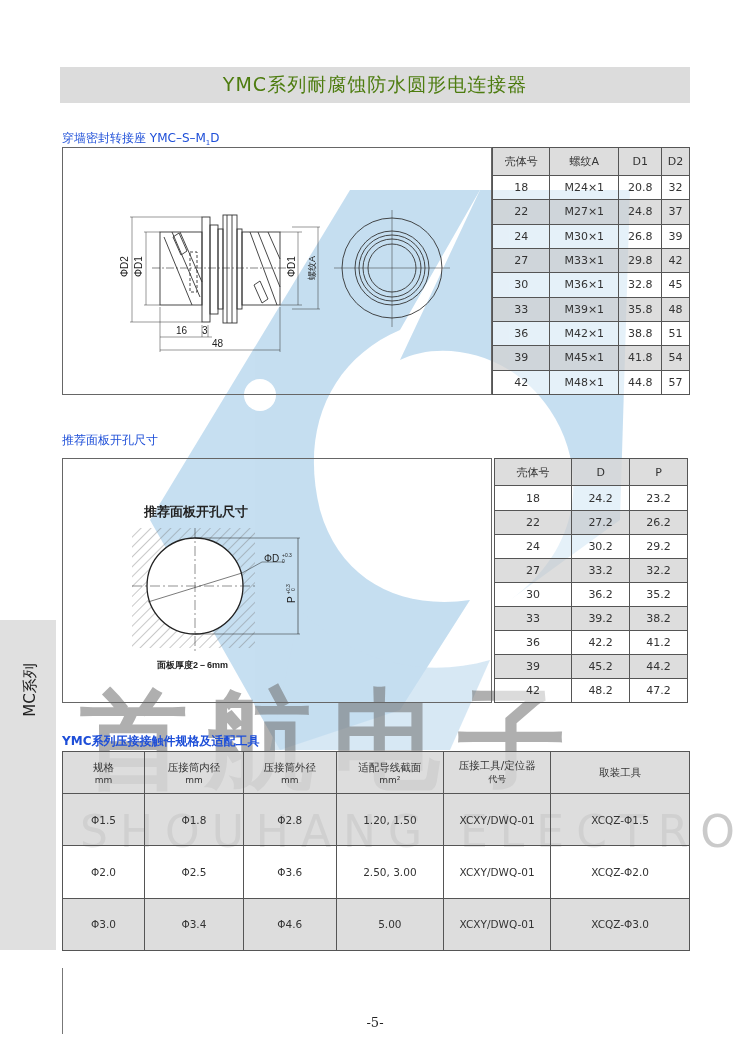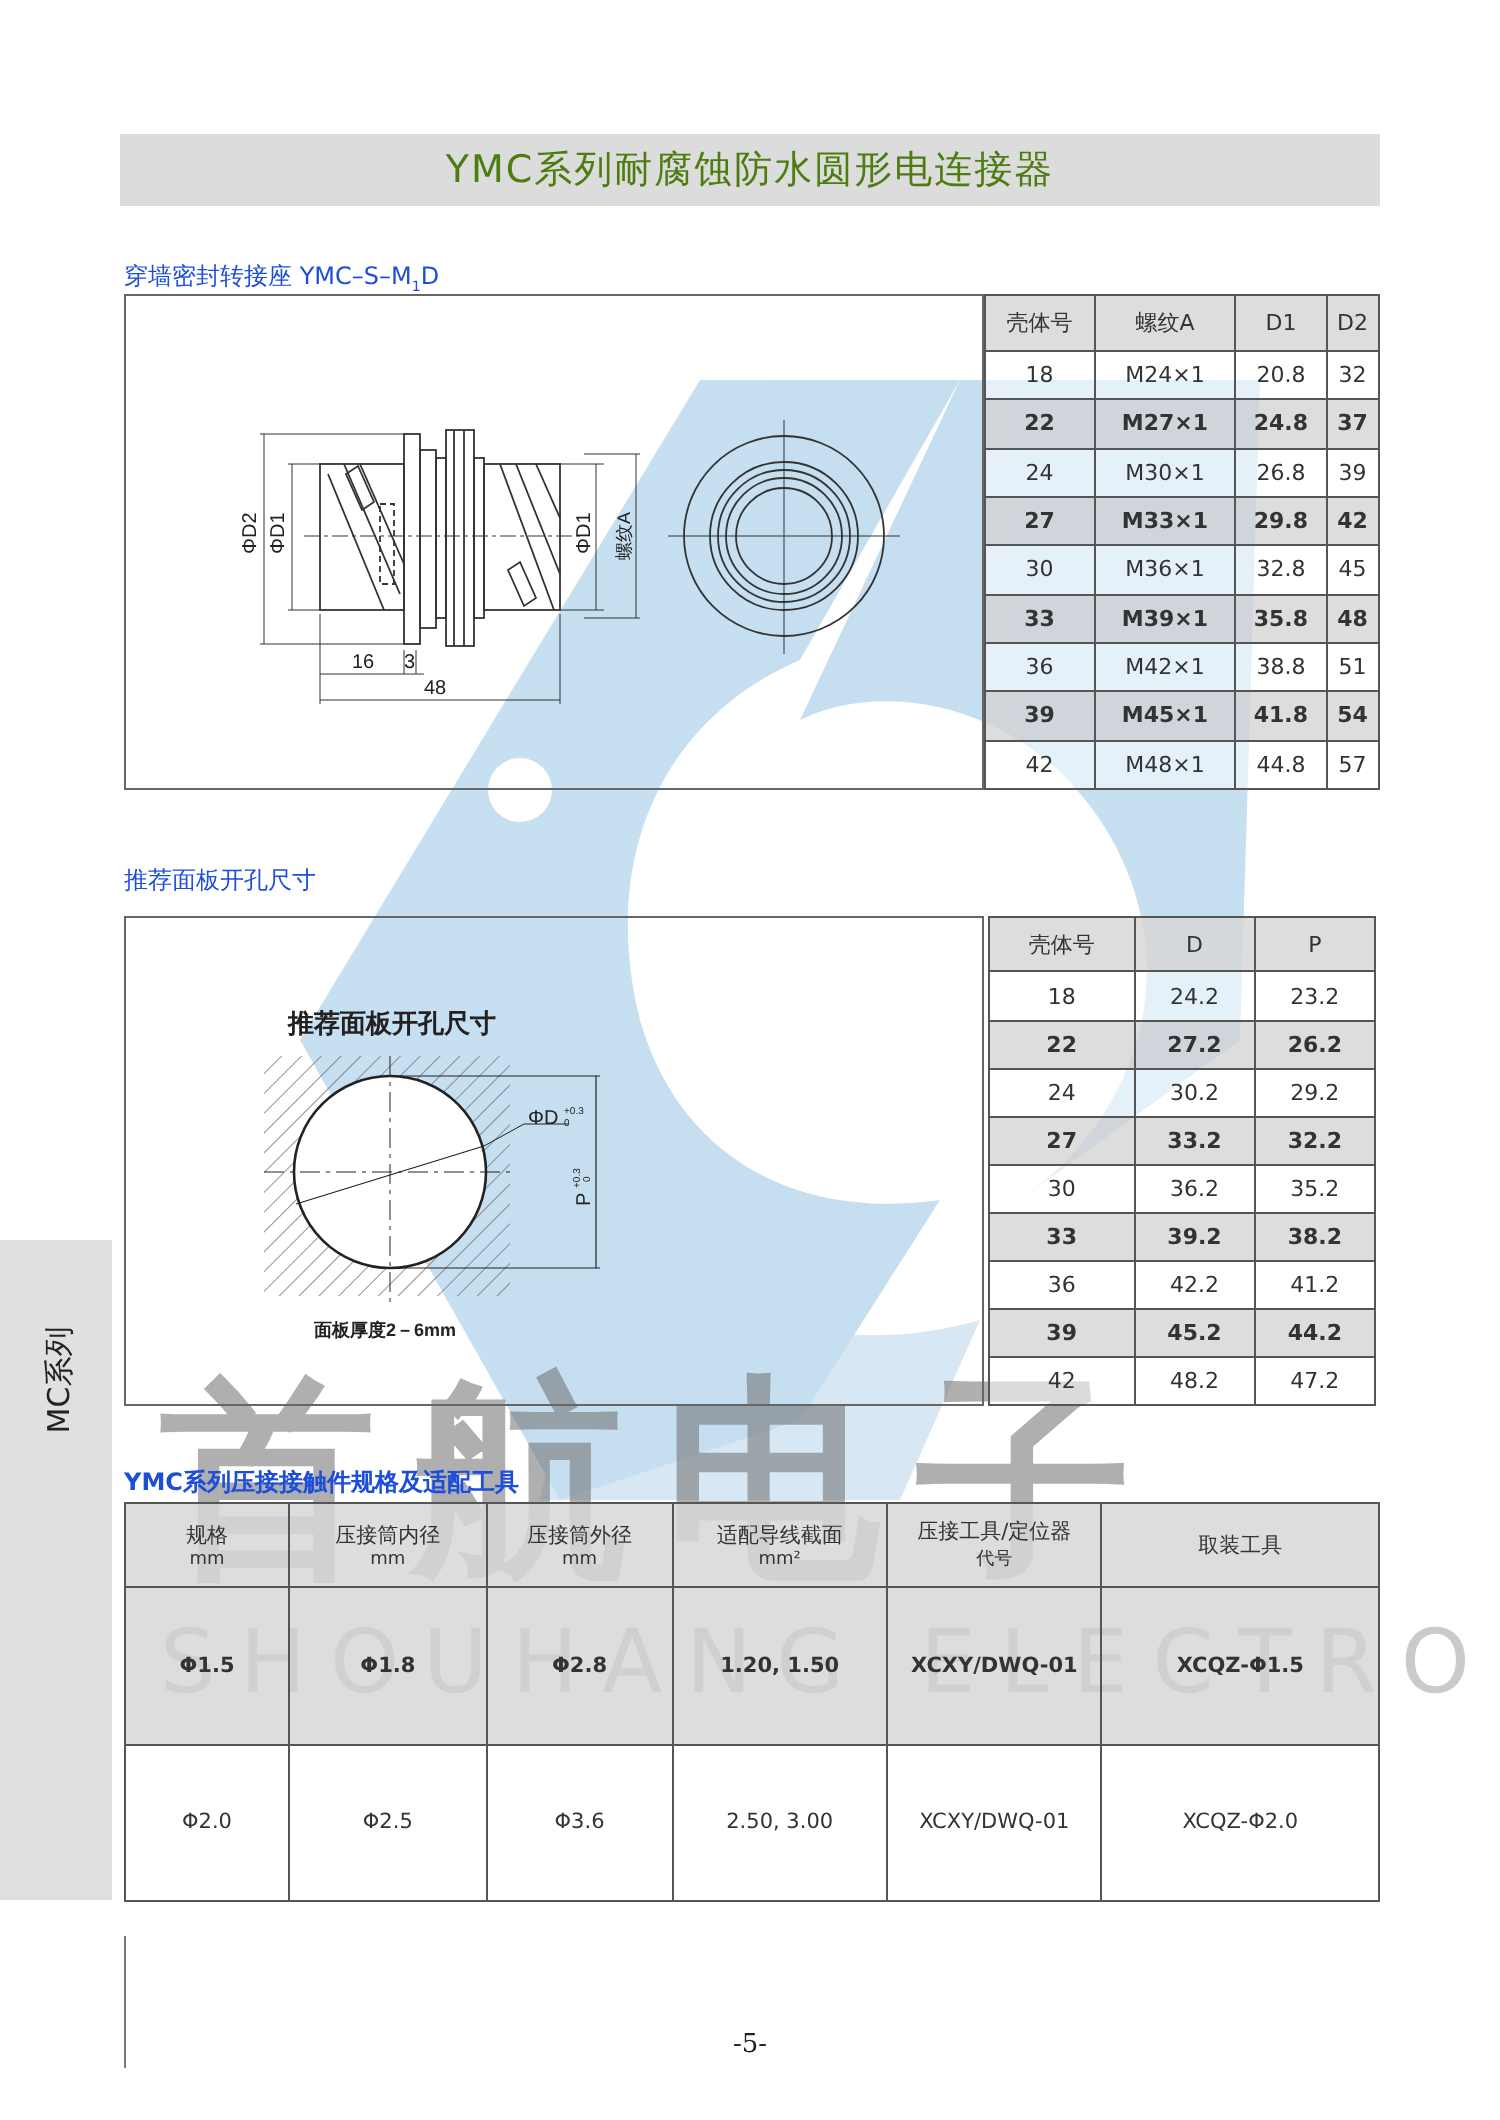--- a/index.html
+++ b/index.html
@@ -13,21 +13,21 @@
 
   .title-bar { position: absolute; left: 60px; top: 67px; width: 630px; height: 36px; background: #dcdcdc; display: flex; align-items: center; justify-content: center; z-index: 2; }
   .title-bar span { font-size: 19px; letter-spacing: 1px; color: #4d7c0f; }
 
   .section-label { position: absolute; left: 62px; font-size: 12px; color: #1d4ed8; z-index: 2; }
 
   .frame { position: absolute; border: 1.5px solid #666; z-index: 1; background: transparent; }
 
   table.spec { position: absolute; border-collapse: collapse; z-index: 2; font-size: 11px; border-radius: 28px; }
   table.spec td, table.spec th { border: 1px solid #555; text-align: center; font-weight: normal; color: #333; }
-  table.spec tr.shade td { background: rgba(210,210,210,0.75); font-weight: bold; }
+  table.spec tr.shade td { background: rgba(210,210,210,0.75); }
   table.spec tr.head th { background: rgba(215,215,215,0.85); }
   table.spec tr td { background: rgba(255,255,255,0.55); }
 
   .side-tab { position: absolute; left: 0; top: 620px; width: 56px; height: 330px; background: #e0e0e0; z-index: 0; }
   .side-tab-text { position: absolute; left: 30px; top: 690px; transform: translate(-50%, -50%) rotate(-90deg); font-size: 15px; color: #222; z-index: 2; white-space: nowrap; }
 
   .left-rule { position: absolute; left: 62px; top: 968px; width: 1px; height: 66px; background: #777; z-index: 2; }
   .page-num { position: absolute; left: 0; width: 750px; top: 1015px; text-align: center; font-family: "DejaVu Serif", serif; font-size: 13px; color: #222; z-index: 2; }
 
   .drawing { position: absolute; z-index: 2; }
@@ -326,17 +326,25 @@
         <td>XCQZ-Φ1.5</td>
       </tr>
   <tr>
         <td>Φ2.0</td>
         <td>Φ2.5</td>
         <td>Φ3.6</td>
         <td>2.50, 3.00</td>
         <td>XCXY/DWQ-01</td>
         <td>XCQZ-Φ2.0</td>
       </tr>
+  <tr class="shade">
+        <td>Φ3.0</td>
+        <td>Φ3.4</td>
+        <td>Φ4.6</td>
+        <td>5.00</td>
+        <td>XCXY/DWQ-01</td>
+        <td>XCQZ-Φ3.0</td>
+      </tr>
 </tbody>
   </table>
 
 <div class="left-rule"></div>
 <div class="page-num">-5-</div>
 
 </body></html>

